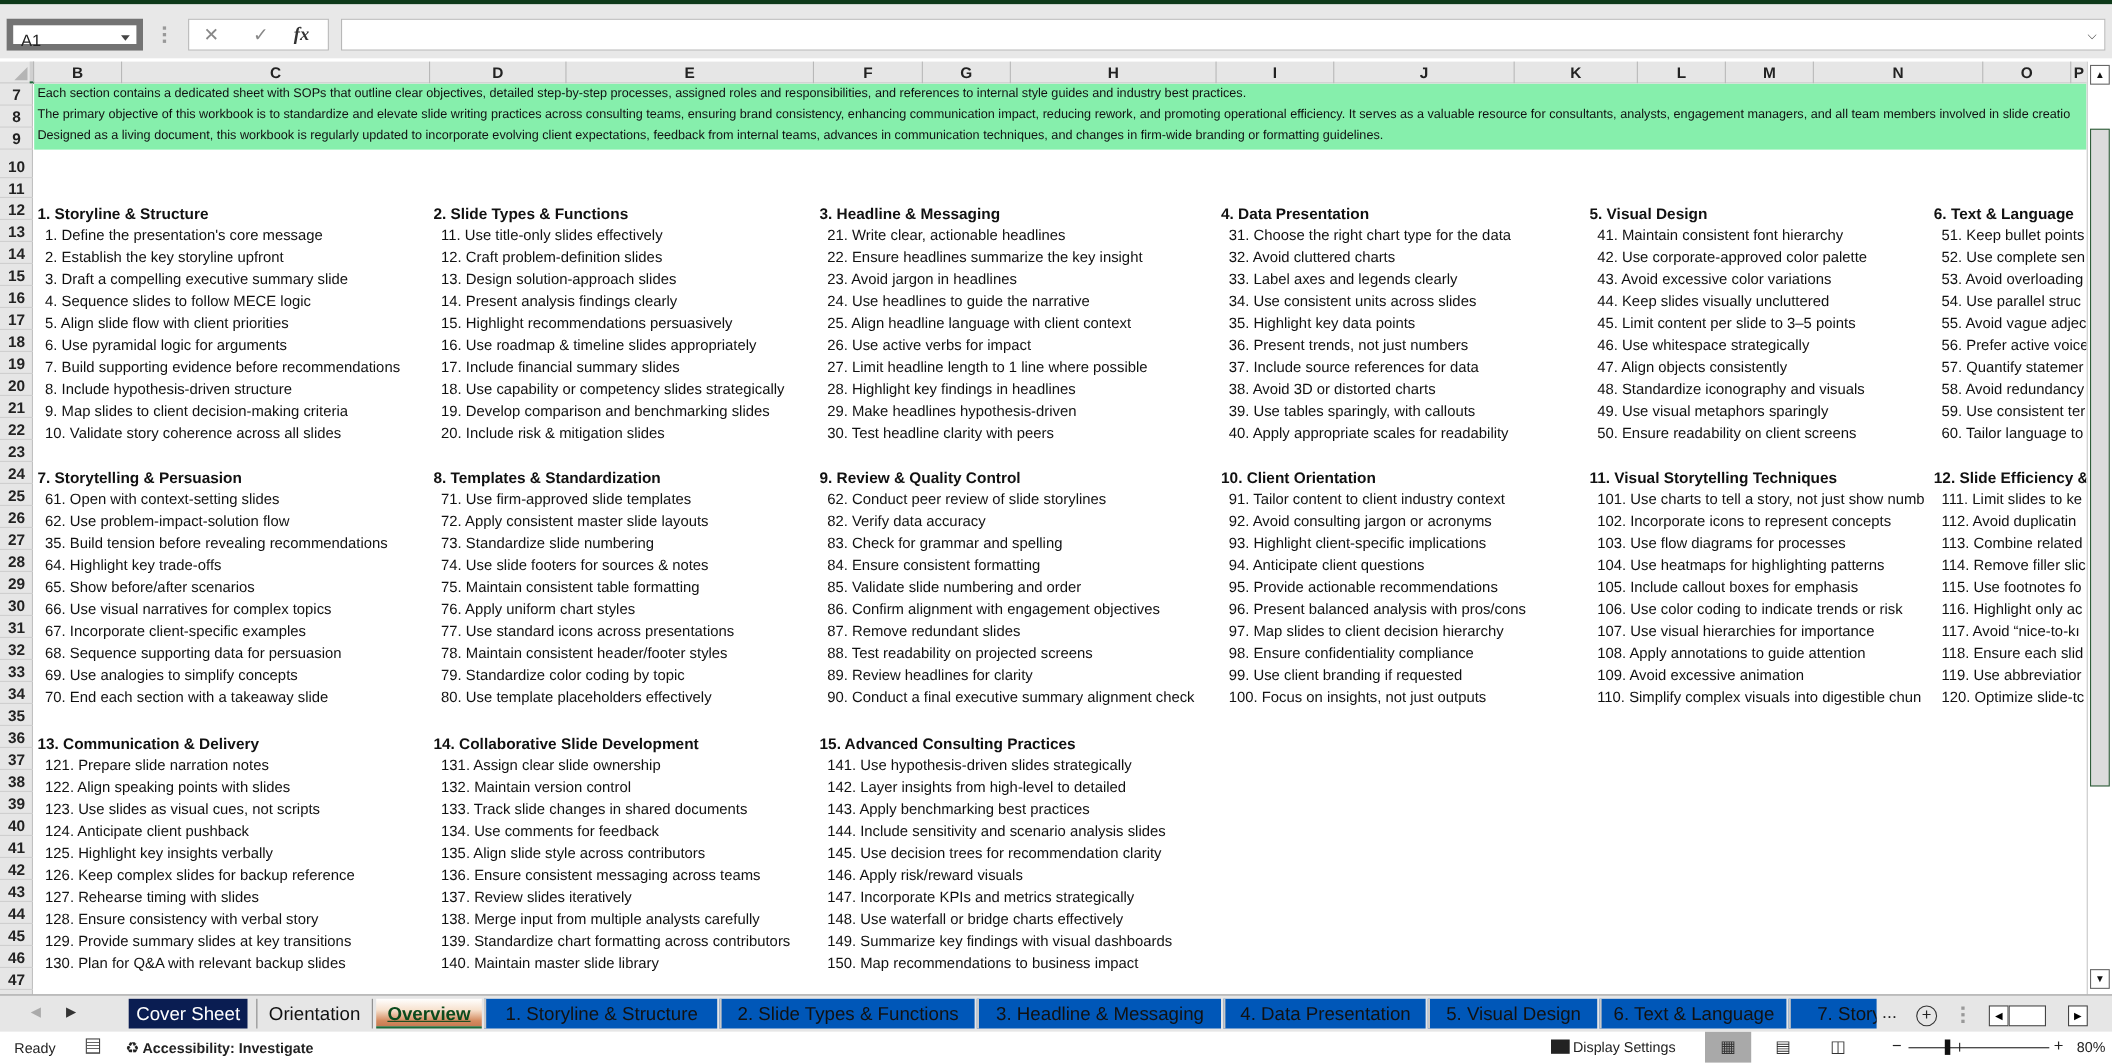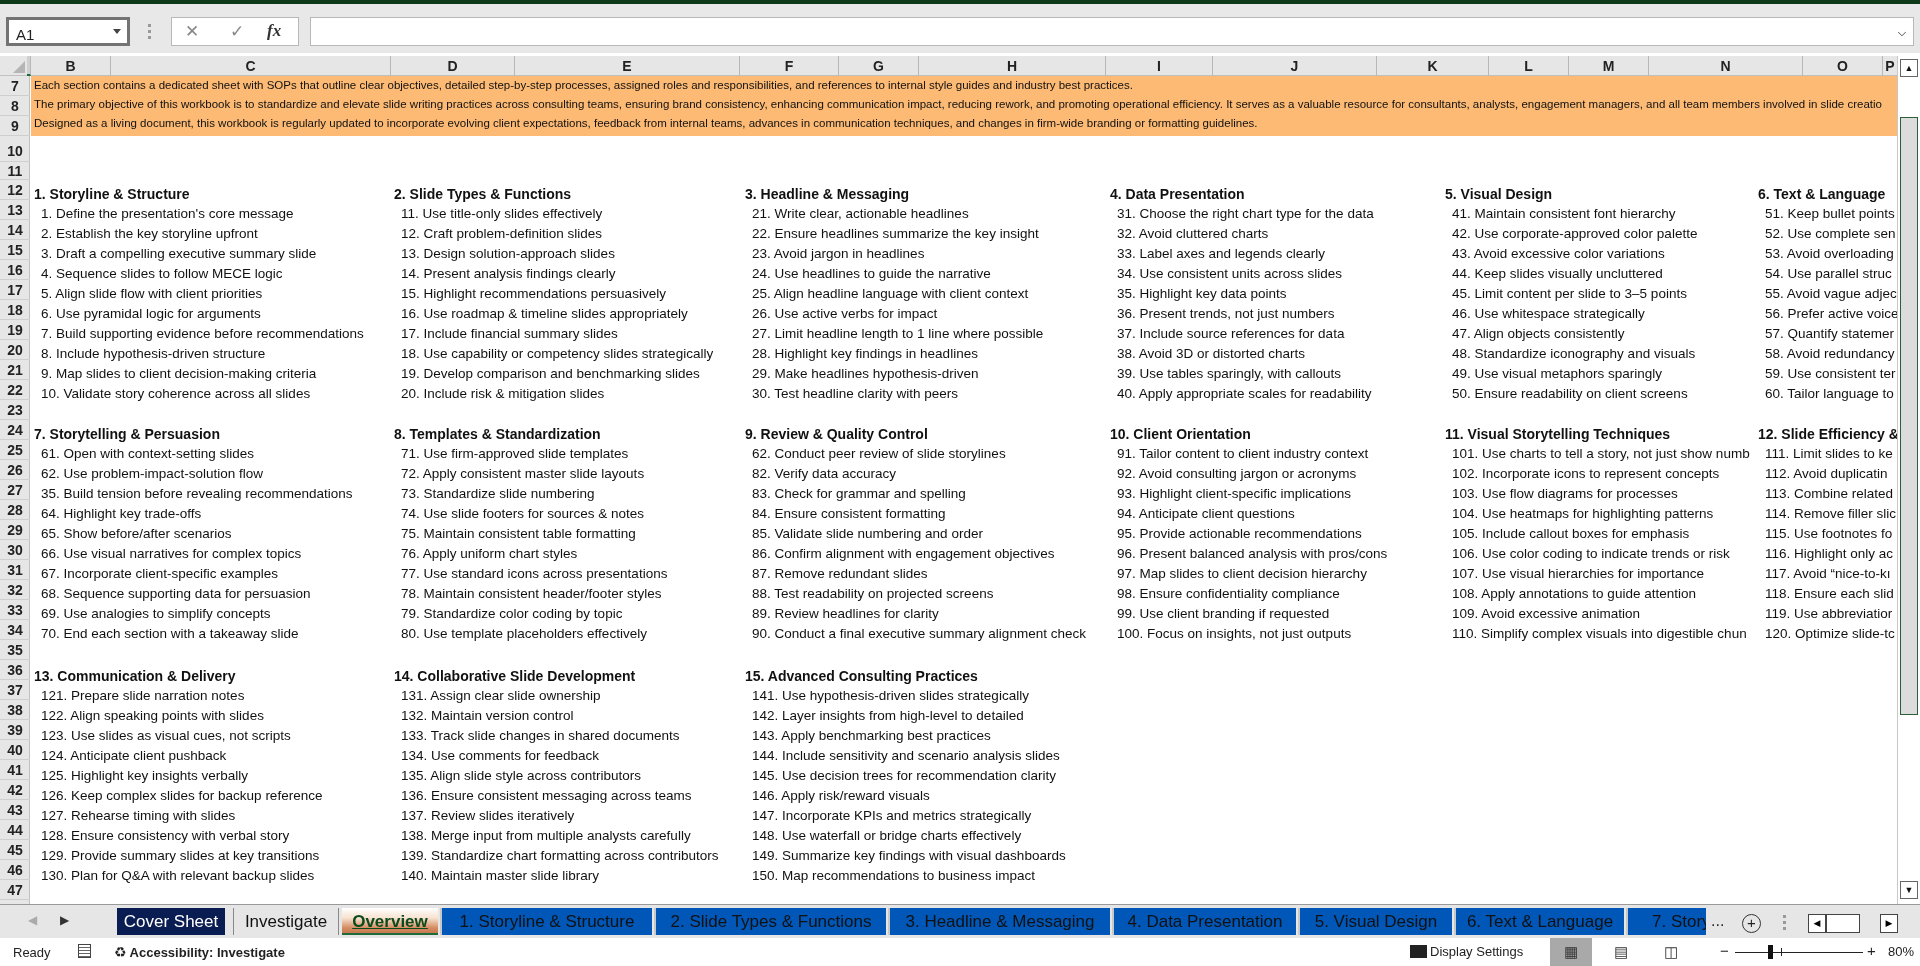--- a/index.html
+++ b/index.html
@@ -2,21 +2,21 @@
 <html><head>
 <meta charset="utf-8">
 <style>
   * { box-sizing: border-box; margin: 0; padding: 0; }
   html, body { width: 1920px; height: 966px; overflow: hidden; background: #ffffff; font-family: "Liberation Sans", sans-serif; }
 
   .topstrip { position: absolute; left: 0; top: 0; width: 1920px; height: 4px; background: #0e3a1a; }
 
   
   .fbar { position: absolute; left: 0; top: 4px; width: 1920px; height: 49px; background: #e8e8e8; }
-  .namebox { position: absolute; left: 6px; top: 13px; width: 124px; height: 29px; background: #fff; border: 3px solid #737373; font-size: 15px; padding: 6px 0 0 7px; color: #222; }
+  .namebox { position: absolute; left: 6px; top: 13px; width: 124px; height: 29px; background: #fff; border: 6px solid #737373; font-size: 15px; padding: 6px 0 0 7px; color: #222; }
   .namebox .dd { position: absolute; right: 6px; top: 9px; width: 0; height: 0; border-left: 4px solid transparent; border-right: 4px solid transparent; border-top: 5px solid #444; }
   .vdots { position: absolute; left: 148px; top: 20px; width: 4px; height: 16px; }
   .vdots span { display: block; width: 3px; height: 3px; background: #999; margin-bottom: 3px; }
   .fxbtns { position: absolute; left: 171px; top: 13px; width: 128px; height: 29px; background: #fff; border: 1px solid #b8b8b8; }
   .fxbtns span { position: absolute; top: 3px; font-size: 17px; color: #888; }
   .fxinput { position: absolute; left: 310px; top: 13px; width: 1604px; height: 29px; background: #fff; border: 1px solid #b8b8b8; }
   .fxinput .dd { position: absolute; right: 7px; top: 8px; font-size: 11px; color: #333; }
 
   
   .colhdr { position: absolute; left: 0; top: 56px; width: 1897px; height: 20px; background: #e6e6e6; border-bottom: 1px solid #c0c0c0; }
@@ -24,21 +24,21 @@
   .corner i { position: absolute; right: 5px; bottom: 3px; width: 0; height: 0; border-left: 12px solid transparent; border-bottom: 12px solid #b5b5b5; }
   .ch { position: absolute; top: 0; height: 20px; border-right: 1px solid #b8b8b8; font-size: 14px; color: #222; text-align: center; line-height: 20px; font-weight: bold; font-family: "Liberation Sans Narrow", "Liberation Sans", sans-serif; }
   .ch.sel { background: #d0d0d0; border-bottom: 2px solid #1e6b3a; }
 
   
   .rowhdr { position: absolute; left: 0; top: 76px; width: 30px; height: 828px; background: #e6e6e6; border-right: 1px solid #c0c0c0; }
   .rh { position: absolute; left: 0; width: 30px; font-size: 14px; color: #222; text-align: center; border-bottom: 1px solid #cfcfcf; font-weight: bold; }
 
   
   .sheet { position: absolute; left: 31px; top: 76px; width: 1866px; height: 828px; overflow: hidden; background: #fff; }
-  .band-light { position: absolute; left: 0; top: 0; width: 1866px; height: 60px; background: #fdba74; padding-left: 25px; }
+  .band-light { position: absolute; left: 0; top: 0; width: 1866px; height: 60px; background: #86efac; padding-left: 25px; }
   .band-light .ln { position: absolute; left: 3px; font-size: 11.5px; color: #111; white-space: nowrap; }
   .band-dark { position: absolute; left: 0; top: 60px; width: 1866px; height: 26px; background: #0f7db5; }
   .band-dark span { position: absolute; left: 4px; top: 3px; font-size: 17px; font-weight: bold; color: #fff; }
 
   .section { position: absolute; }
   .section .title { font-size: 14px; font-weight: bold; color: #111; white-space: nowrap; height: 20px; line-height: 20px; }
   .section .item { font-size: 13.5px; color: #111; white-space: nowrap; height: 20px; line-height: 20px; padding-left: 7px; }
 
   
   .vscroll { position: absolute; left: 1897px; top: 56px; width: 23px; height: 848px; background: #fff; border-left: 1px solid #c8c8c8; }
@@ -380,21 +380,21 @@
 <div class="vscroll">
   <div class="arr" style="top:3px">▲</div>
   <div class="thumb"></div>
   <div class="arr" style="top:825px">▼</div>
 </div>
 
 <div class="tabbar">
   <span class="navarr" style="left:28px;color:#aaa">◀</span>
   <span class="navarr" style="left:60px">▶</span>
   <div class="tab navy" style="left:117px;width:108px">Cover Sheet</div>
-  <div class="tab plain" style="left:233px;width:106px">Investigate</div>
+  <div class="tab plain" style="left:233px;width:106px">Orientation</div>
   <div class="tab active" style="left:342px;width:96px">Overview</div>
   <div class="tab blue" style="left:440px;width:212px">1. Storyline &amp; Structure</div>
   <div class="tab blue" style="left:654px;width:232px">2. Slide Types &amp; Functions</div>
   <div class="tab blue" style="left:888px;width:222px">3. Headline &amp; Messaging</div>
   <div class="tab blue" style="left:1112px;width:184px">4. Data Presentation</div>
   <div class="tab blue" style="left:1298px;width:154px">5. Visual Design</div>
   <div class="tab blue" style="left:1454px;width:170px">6. Text &amp; Language</div>
   <div class="tab blue" style="left:1626px;width:80px;text-align:left;padding-left:24px">7. Story</div>
   <span class="ellipsis">...</span>
   <div class="addtab">+</div>

